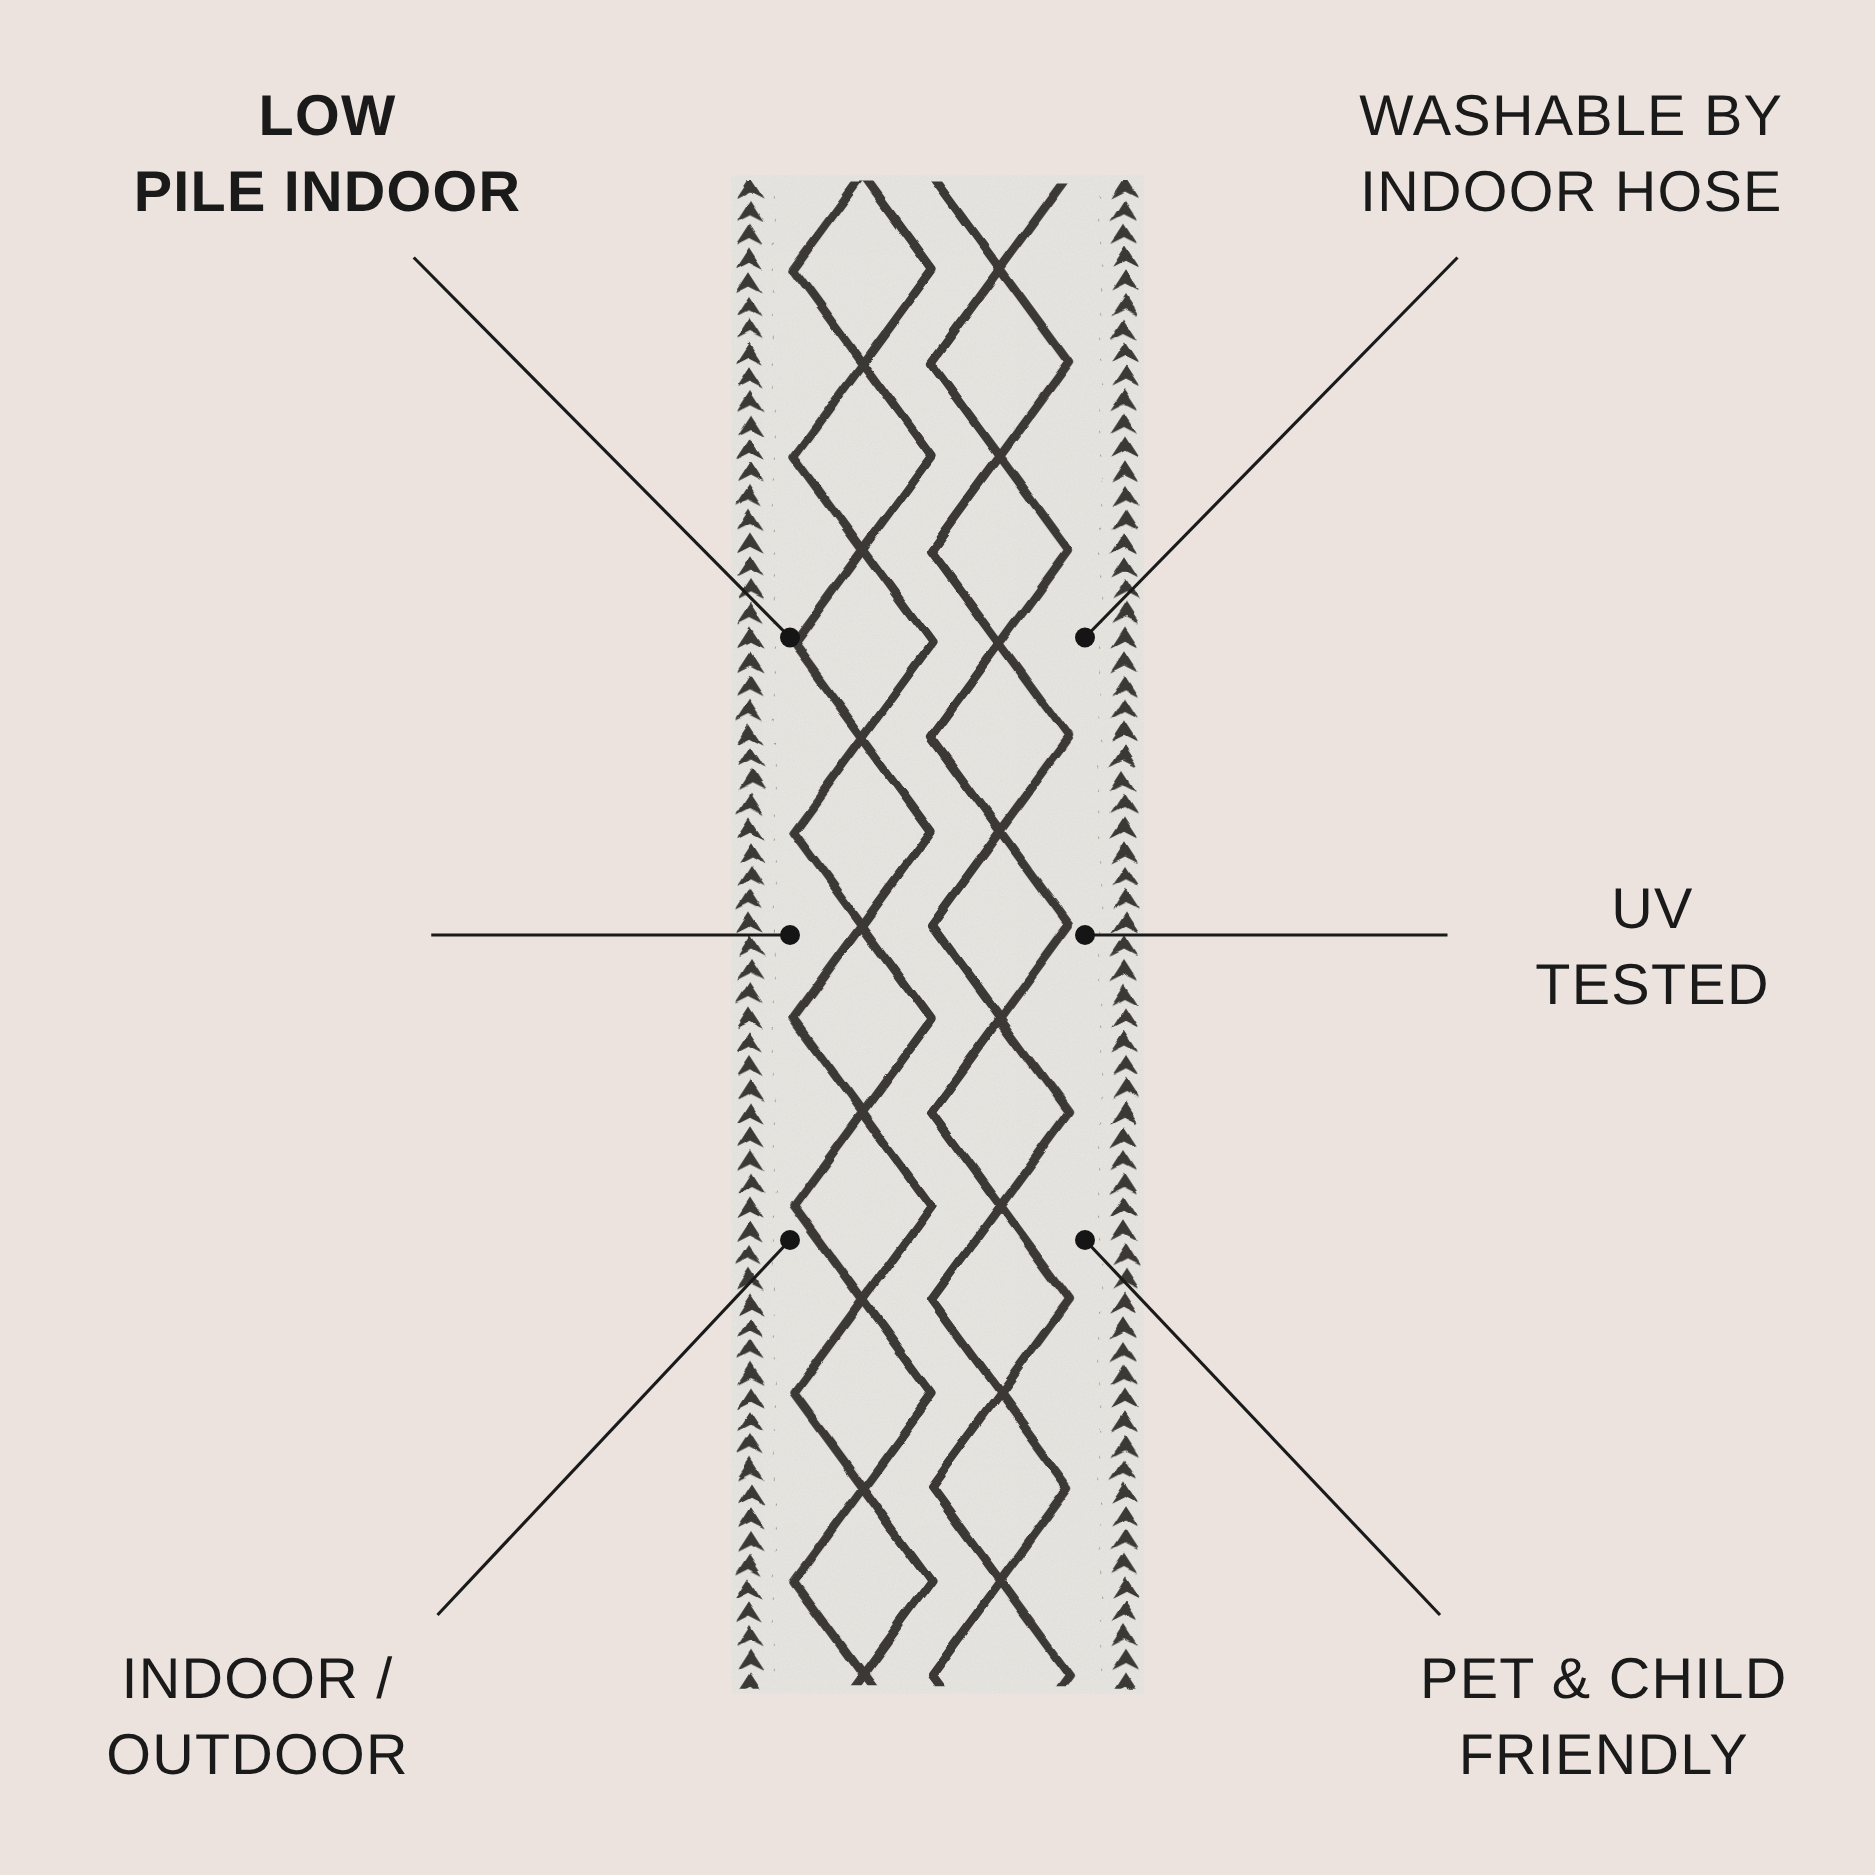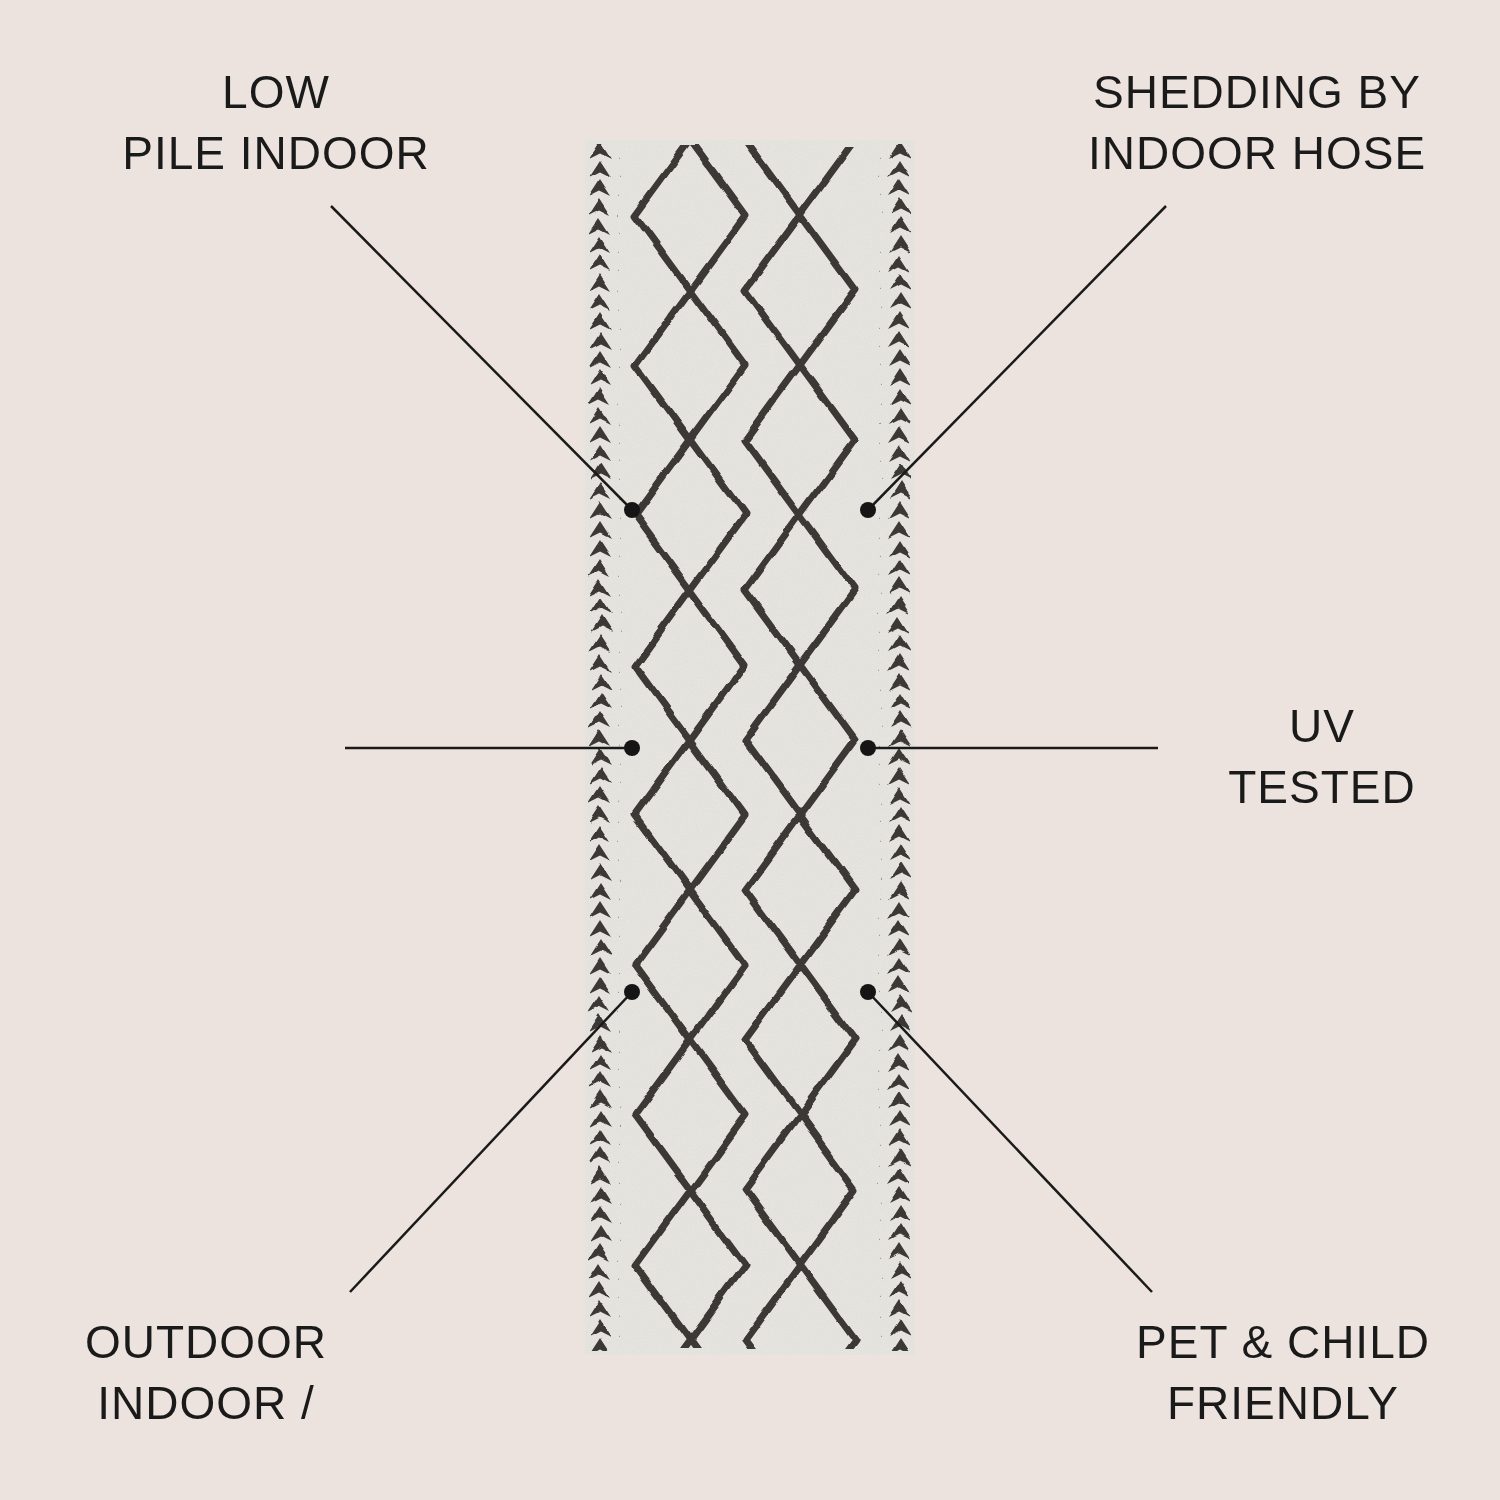--- a/index.html
+++ b/index.html
@@ -33,21 +33,21 @@
   }
   .feature-label {
     position: absolute;
     text-align: center;
     color: #1a1a1a;
     font-size: 46px;
     font-weight: 500;
     letter-spacing: 1px;
     line-height: 61px;
   }
-  .f-tl { left: 76px;   top: 62px;   width: 400px; }
+  .f-tl { left: 62px;   top: 62px;   width: 400px; font-weight: bold; }
   .f-tr { left: 1037px; top: 62px;   width: 440px; }
   .f-ml { left: 25px;   top: 696px;  width: 400px; }
   .f-mr { left: 1122px; top: 696px;  width: 400px; }
   .f-bl { left: 6px;    top: 1312px; width: 400px; }
   .f-br { left: 1063px; top: 1312px; width: 440px; }
 </style>
 </head>
 <body>
 
 <div class="canvas">
@@ -102,33 +102,33 @@
       <circle cx="868" cy="992" r="8"></circle>
     </g>
   </svg>
 
   <div class="feature-label f-tl">
     <div>LOW</div>
     <div>PILE INDOOR</div>
   </div>
 
   <div class="feature-label f-tr">
-    <div>SHEDDING BY</div>
+    <div>WASHABLE BY</div>
     <div>INDOOR HOSE</div>
   </div>
 
 
   <div class="feature-label f-mr">
     <div>UV</div>
     <div>TESTED</div>
   </div>
 
   <div class="feature-label f-bl">
+    <div>INDOOR /</div>
     <div>OUTDOOR</div>
-    <div>INDOOR /</div>
   </div>
 
   <div class="feature-label f-br">
     <div>PET &amp; CHILD</div>
     <div>FRIENDLY</div>
   </div>
 
 </div>
 
 </body></html>

